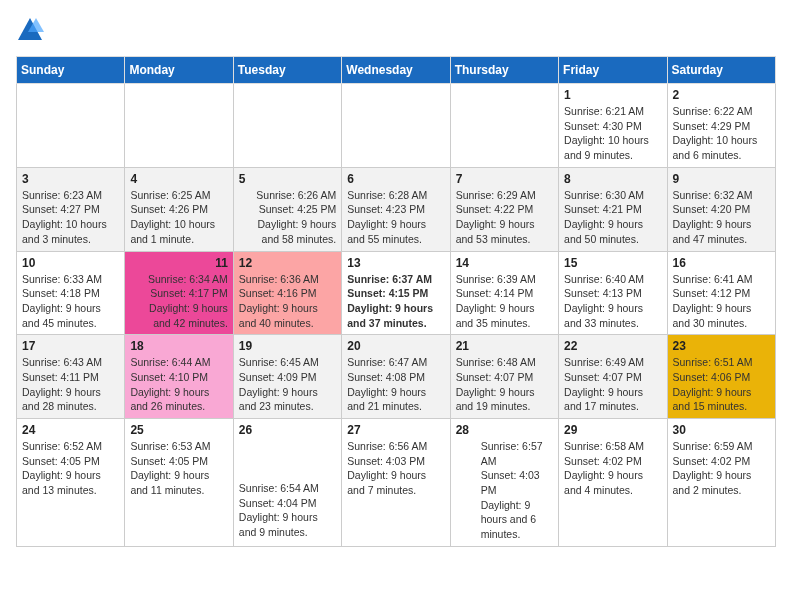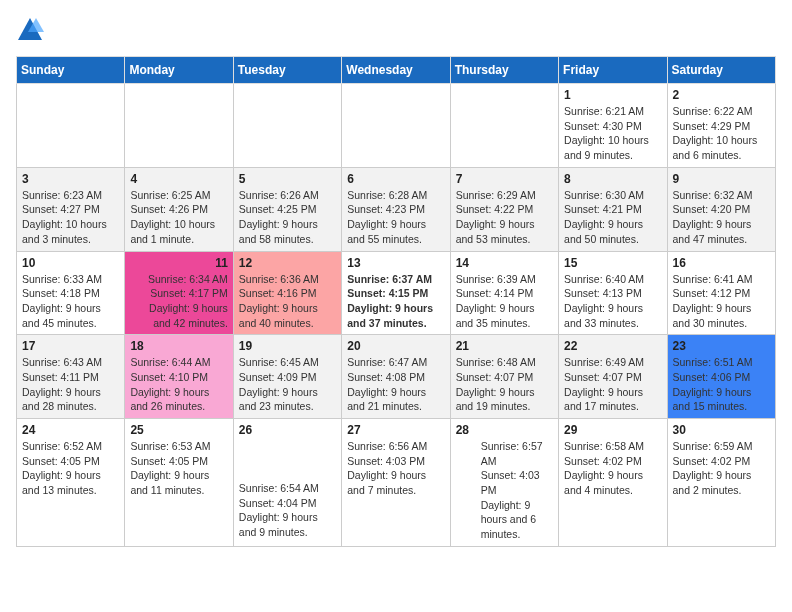--- a/index.html
+++ b/index.html
@@ -158,21 +158,21 @@
 Daylight: 10 hours and 3 minutes.</div>
         </td>
         <td style="background: rgb(242, 242, 242);">
           <span class="day-num">4</span>
           <div class="day-info" style="white-space: pre-line;">Sunrise: 6:25 AM
 Sunset: 4:26 PM
 Daylight: 10 hours and 1 minute.</div>
         </td>
         <td style="background: rgb(242, 242, 242);">
           <span class="day-num">5</span>
-          <div class="day-info" style="white-space: pre-line;">Sunrise: 6:26 AM
+          <div class="day-info" style="white-space: pre-line; text-align: right;">Sunrise: 6:26 AM
 Sunset: 4:25 PM
 Daylight: 9 hours and 58 minutes.</div>
         </td>
         <td style="background: rgb(242, 242, 242);">
           <span class="day-num">6</span>
           <div class="day-info" style="white-space: pre-line;">Sunrise: 6:28 AM
 Sunset: 4:23 PM
 Daylight: 9 hours and 55 minutes.</div>
         </td>
         <td style="background: rgb(242, 242, 242);">
@@ -268,21 +268,21 @@
           <div class="day-info" style="white-space: pre-line;">Sunrise: 6:48 AM
 Sunset: 4:07 PM
 Daylight: 9 hours and 19 minutes.</div>
         </td>
         <td style="background: rgb(242, 242, 242);">
           <span class="day-num">22</span>
           <div class="day-info" style="white-space: pre-line;">Sunrise: 6:49 AM
 Sunset: 4:07 PM
 Daylight: 9 hours and 17 minutes.</div>
         </td>
-        <td style="background: #3b82f6;">
+        <td style="background: #eab308;">
           <span class="day-num">23</span>
           <div class="day-info" style="white-space: pre-line;">Sunrise: 6:51 AM
 Sunset: 4:06 PM
 Daylight: 9 hours and 15 minutes.</div>
         </td>
       </tr>
       <tr>
         <td style="background: rgb(255, 255, 255);">
           <span class="day-num">24</span>
           <div class="day-info" style="white-space: pre-line;">Sunrise: 6:52 AM

